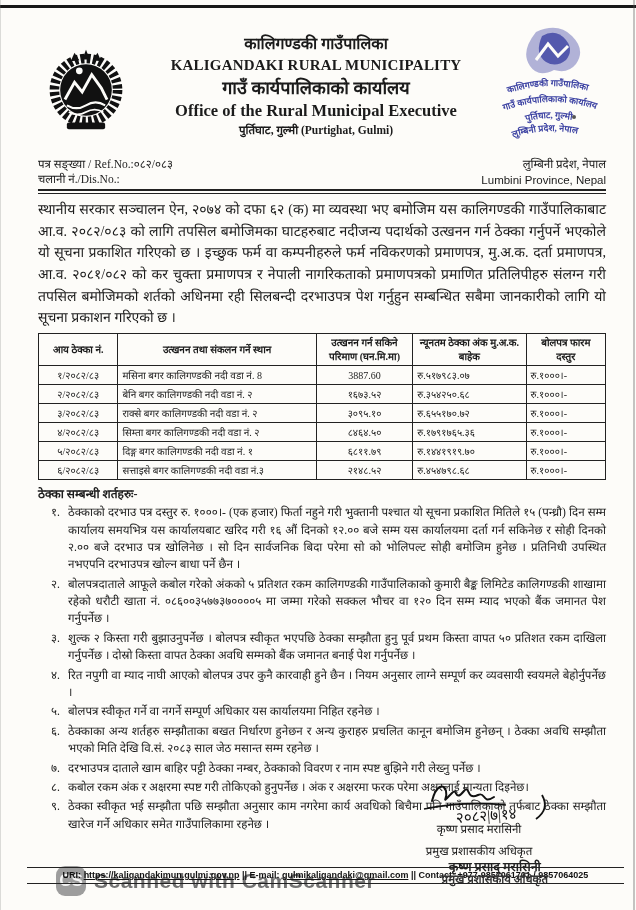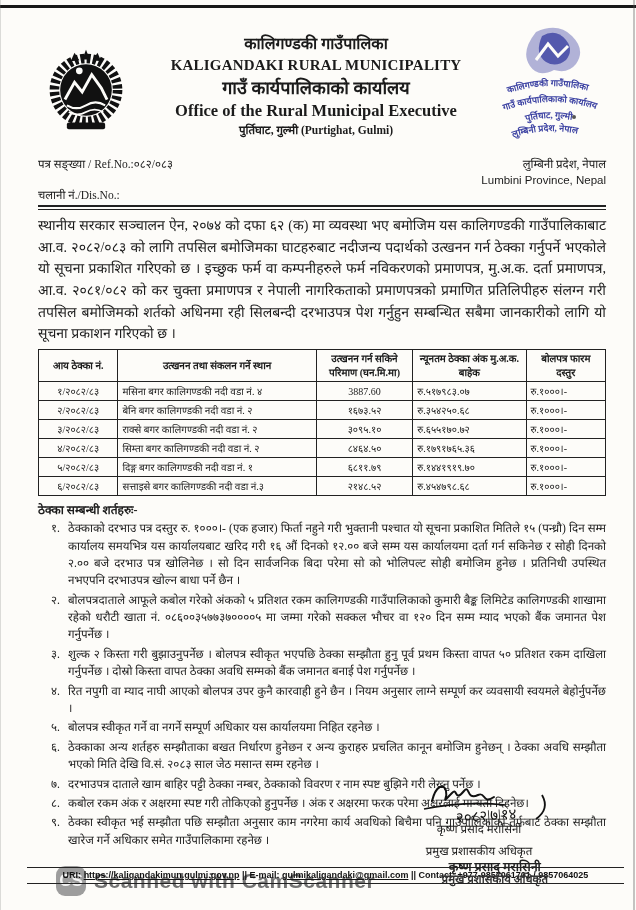--- a/index.html
+++ b/index.html
@@ -122,21 +122,21 @@
             <text><textPath href="#arc3" startOffset="18%">पुर्तिघाट, गुल्मी</textPath></text>
             <text><textPath href="#arc4" startOffset="8%">लुम्बिनी प्रदेश, नेपाल</textPath></text>
           </g>
         </svg>
       </div>
     </div>
 
     <div class="refrow">
       <div>
         <div><span>पत्र सङ्ख्या / Ref.No.:</span><span>०८२/०८३</span></div>
-        <div style="margin-top:16px;">चलानी नं./Dis.No.:</div>
+        <div style="margin-top:0;">चलानी नं./Dis.No.:</div>
       </div>
       <div class="right">
         <div>लुम्बिनी प्रदेश, नेपाल</div>
         <div class="prov-en" style="margin-top:3px;">Lumbini Province, Nepal</div>
       </div>
     </div>
 
     <div class="dbl-rule"></div>
 
 
@@ -148,21 +148,21 @@
             <th>आय ठेक्का नं.</th>
             <th>उत्खनन तथा संकलन गर्ने स्थान</th>
             <th>उत्खनन गर्न सकिने परिमाण (घन.मि.मा)</th>
             <th>न्यूनतम ठेक्का अंक मु.अ.क. बाहेक</th>
             <th>बोलपत्र फारम दस्तुर</th>
           </tr>
       </thead>
       <tbody>
           <tr>
             <td class="c0">१/२०८२/८३</td>
-            <td class="c1">मसिना बगर कालिगण्डकी नदी वडा नं. ४</td>
+            <td class="c1">मसिना बगर कालिगण्डकी नदी वडा नं. 8</td>
             <td class="c2">3887.60</td>
             <td class="c3">रु.५१७९८३.०७</td>
             <td class="c4">रु.१०००।-</td>
           </tr>
           <tr>
             <td class="c0">२/२०८२/८३</td>
             <td class="c1">बेनि बगर कालिगण्डकी नदी वडा नं. २</td>
             <td class="c2">१६७३.५२</td>
             <td class="c3">रु.३५४२५०.६८</td>
             <td class="c4">रु.१०००।-</td>

